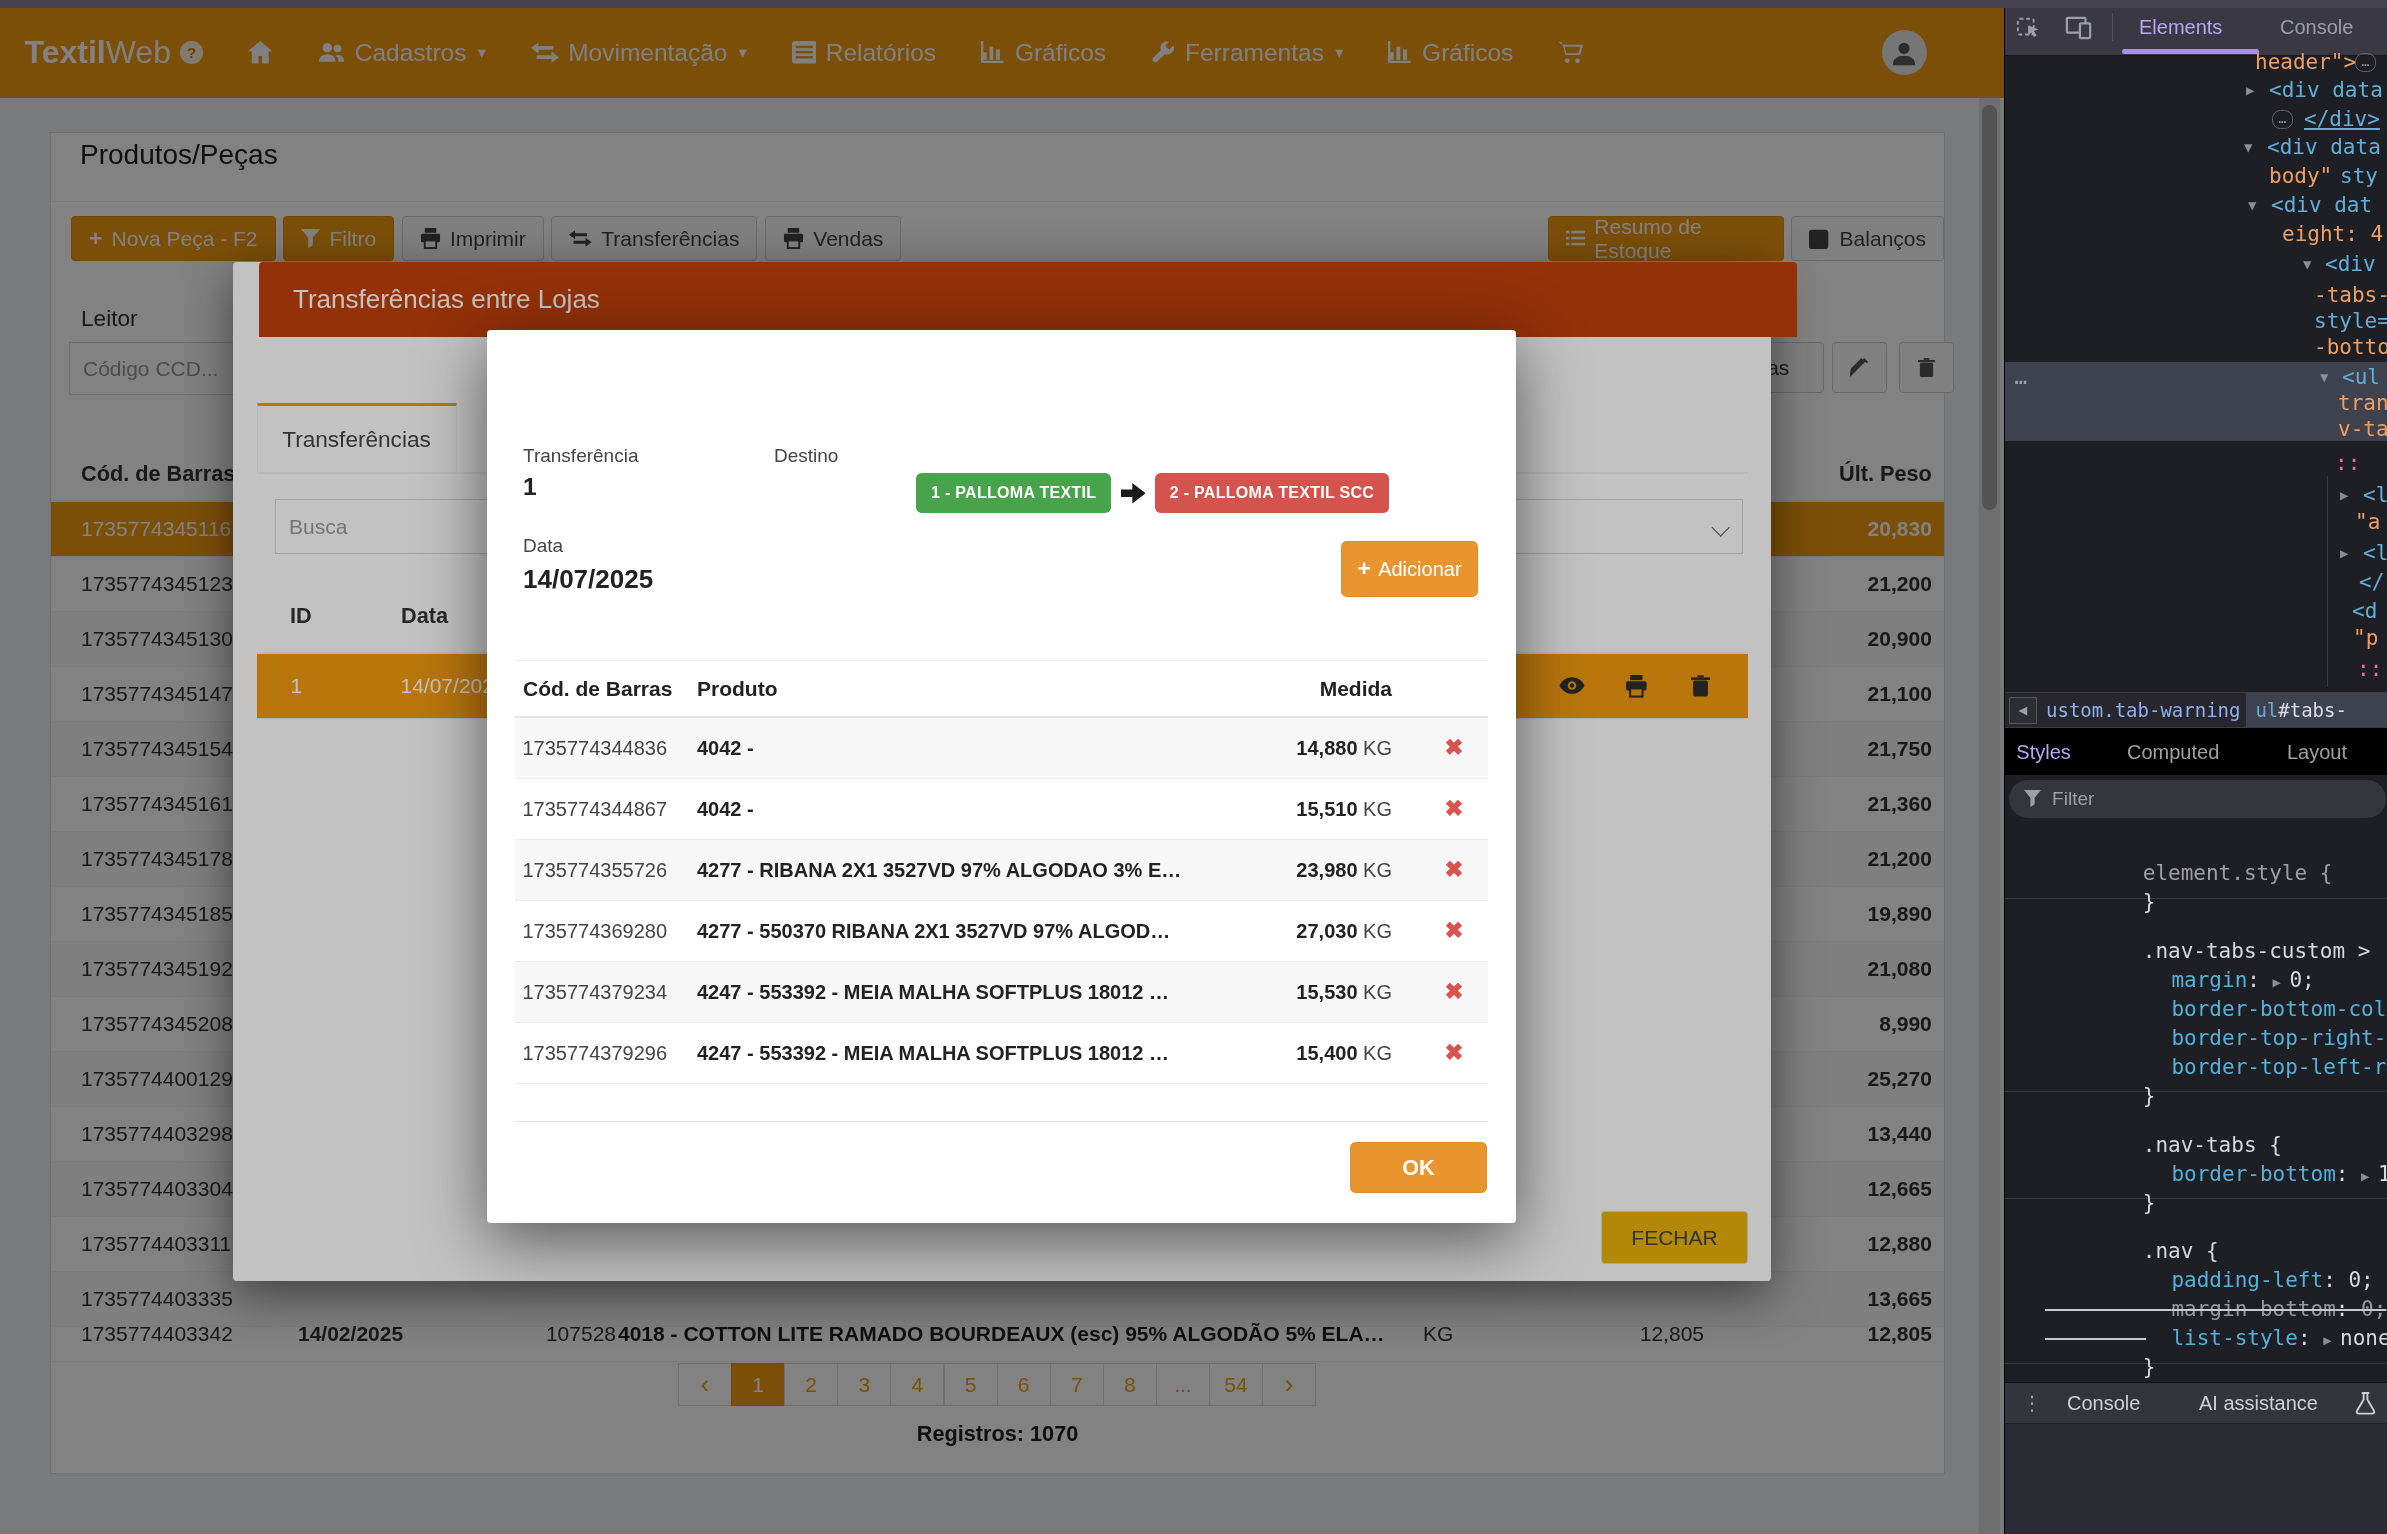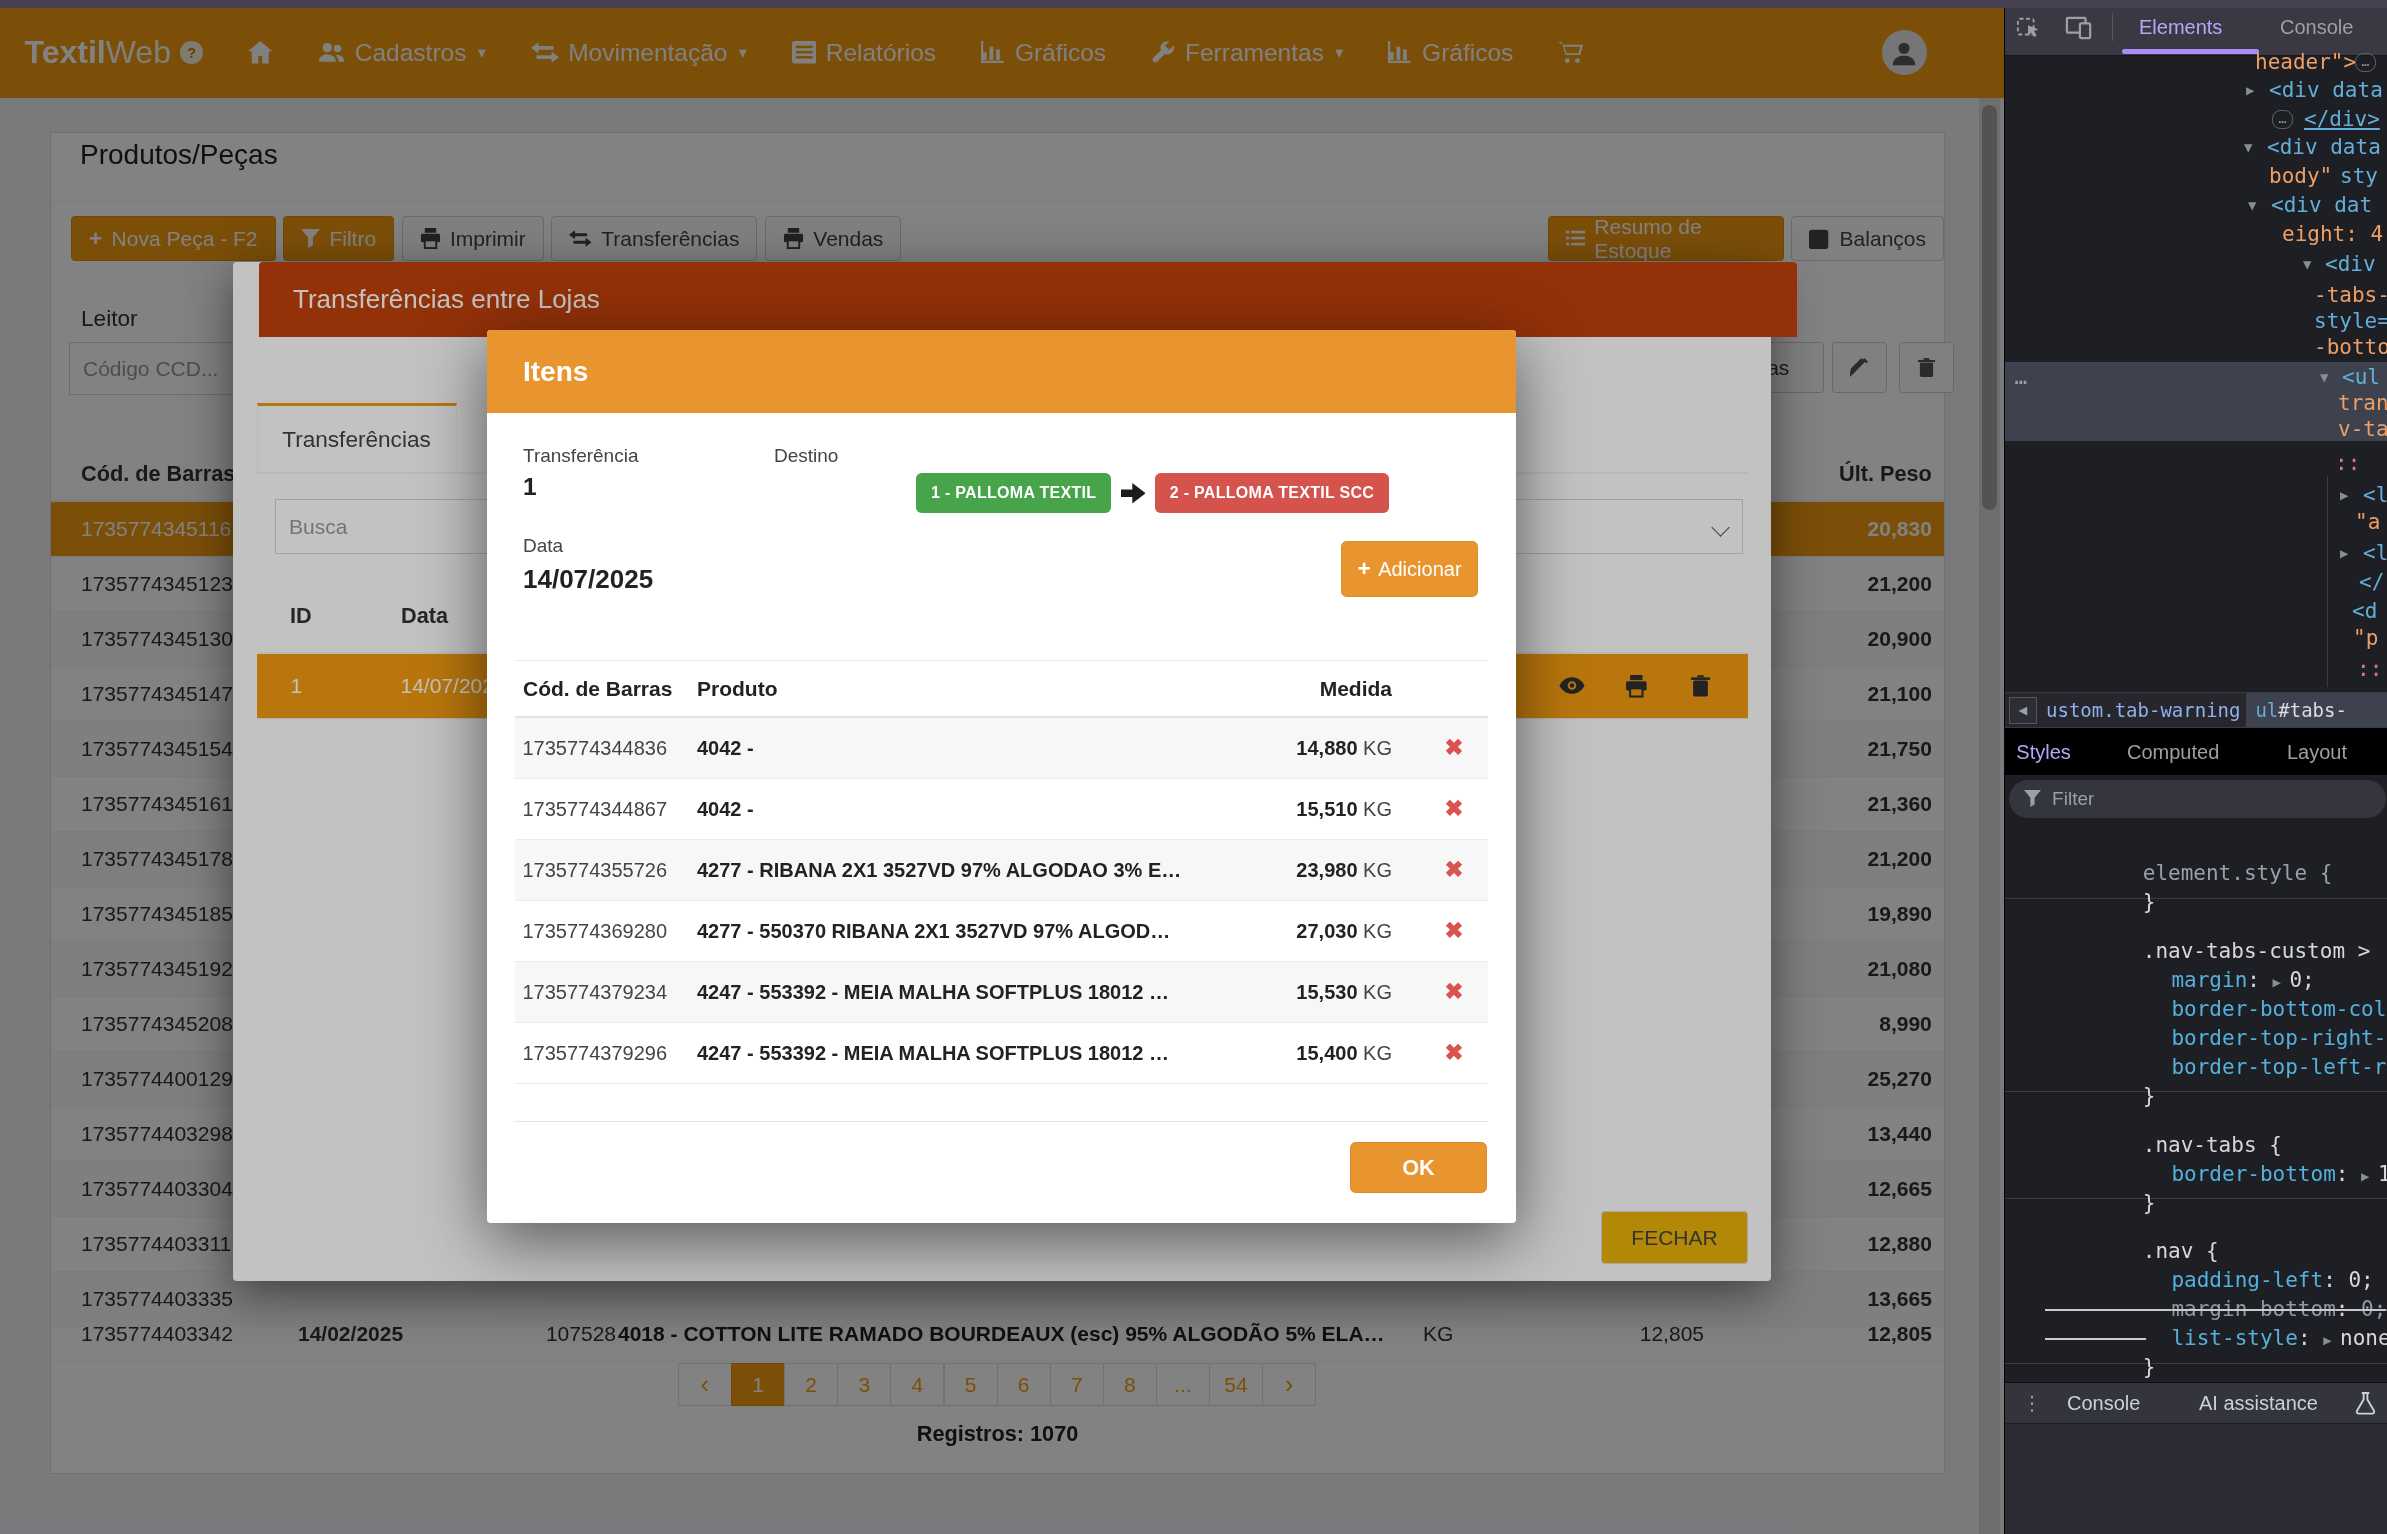--- a/index.html
+++ b/index.html
@@ -494,23 +494,20 @@
     </div>
 
     <div id="fechar" class="abs">
         <span>FECHAR</span>
       </div>
   </div>
 
   <div id="backdrop2" class="abs"></div>
 
   <div id="modal2" class="abs">
-    <div id="m2head" class="abs">
-      <div id="m2title" class="abs">Itens</div>
-    </div>
 
     <div class="abs m2lbl" style="left:36px;top:115px;">Transferência</div>
     <div class="abs m2val" style="left:36px;top:143px;font-size:24.5px;">1</div>
     <div class="abs m2lbl" style="left:287px;top:115px;">Destino</div>
 
     <div id="badges" class="abs">
       <span class="badge" style="background:#47a44b;">1 - PALLOMA TEXTIL</span>
       <svg width="24.5" height="24.5" viewBox="0 0 26 26" fill="#1c1c1c">
           <path d="M0 9h12V2l14 11-14 11v-7H0z"></path>
         </svg>

